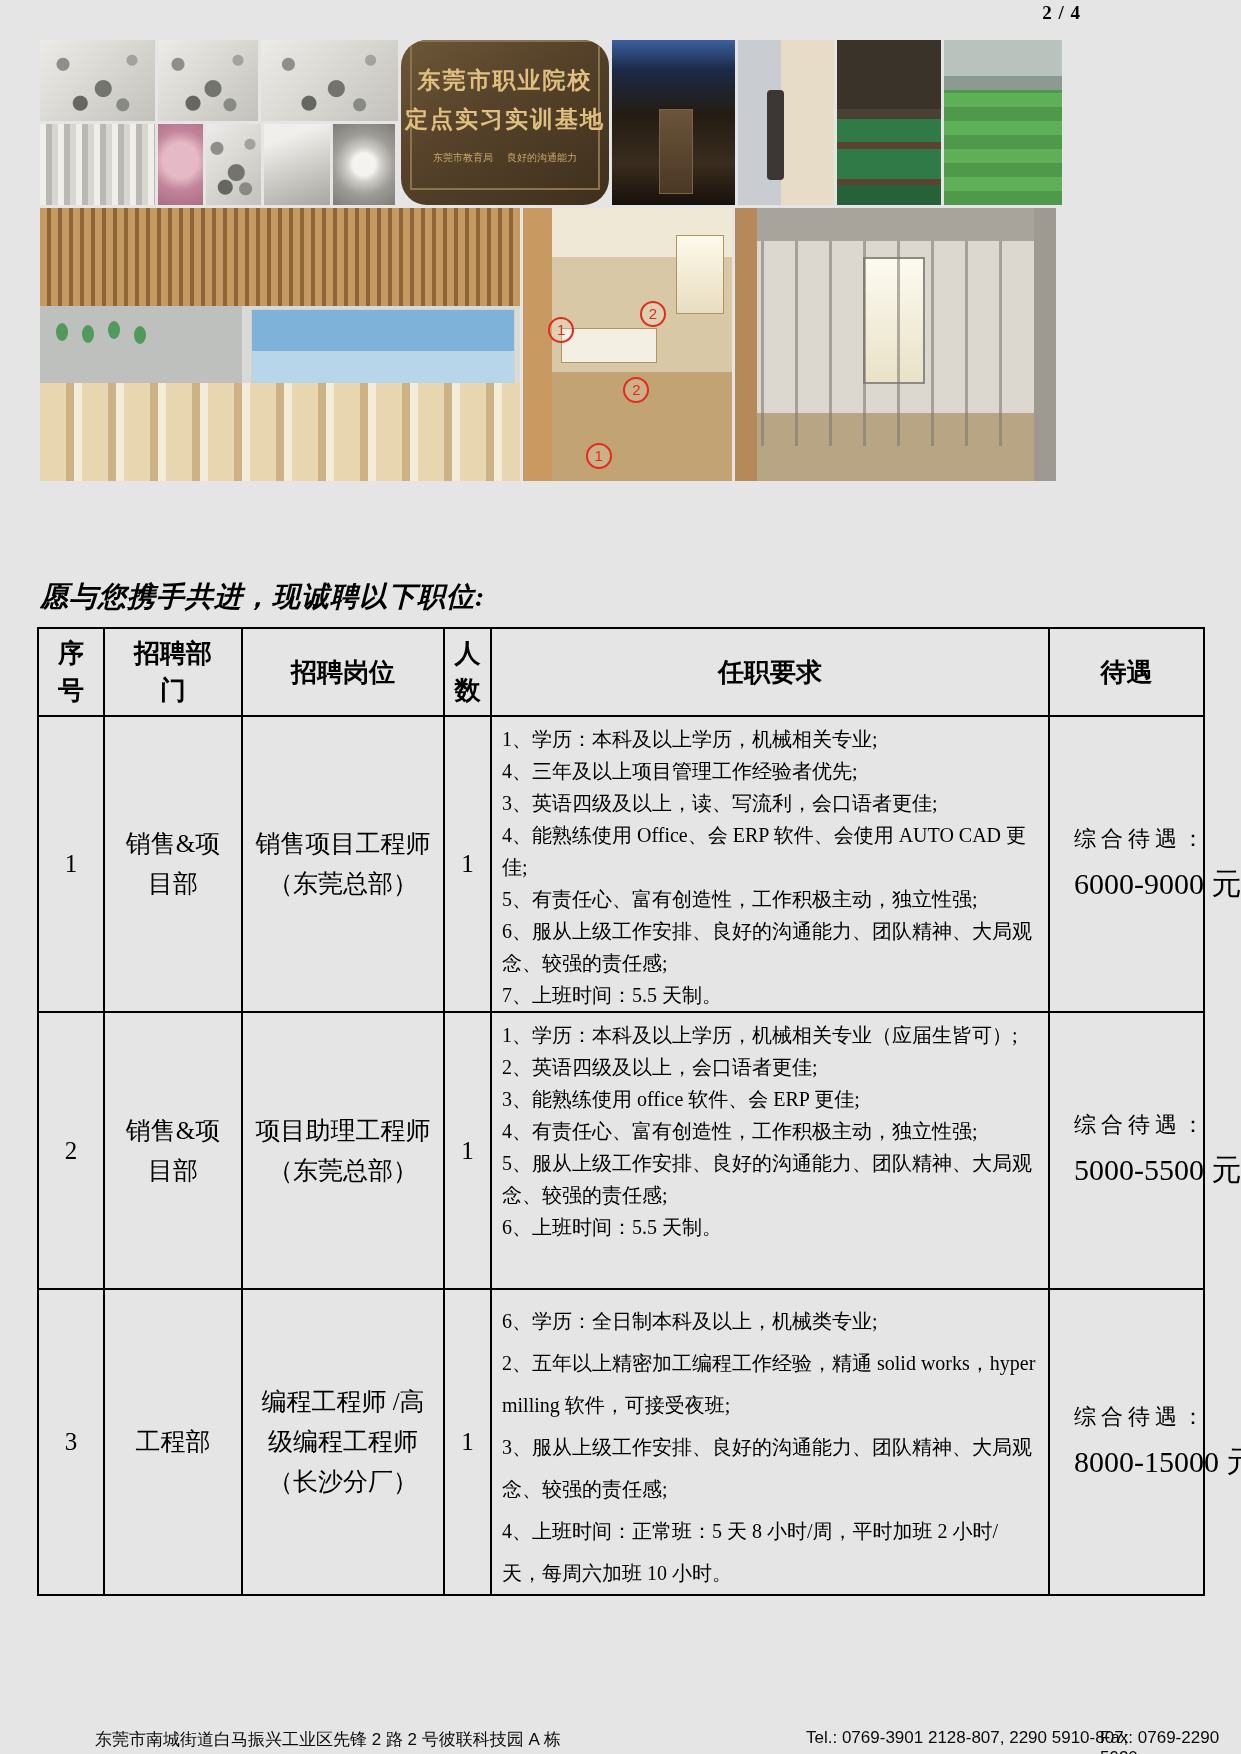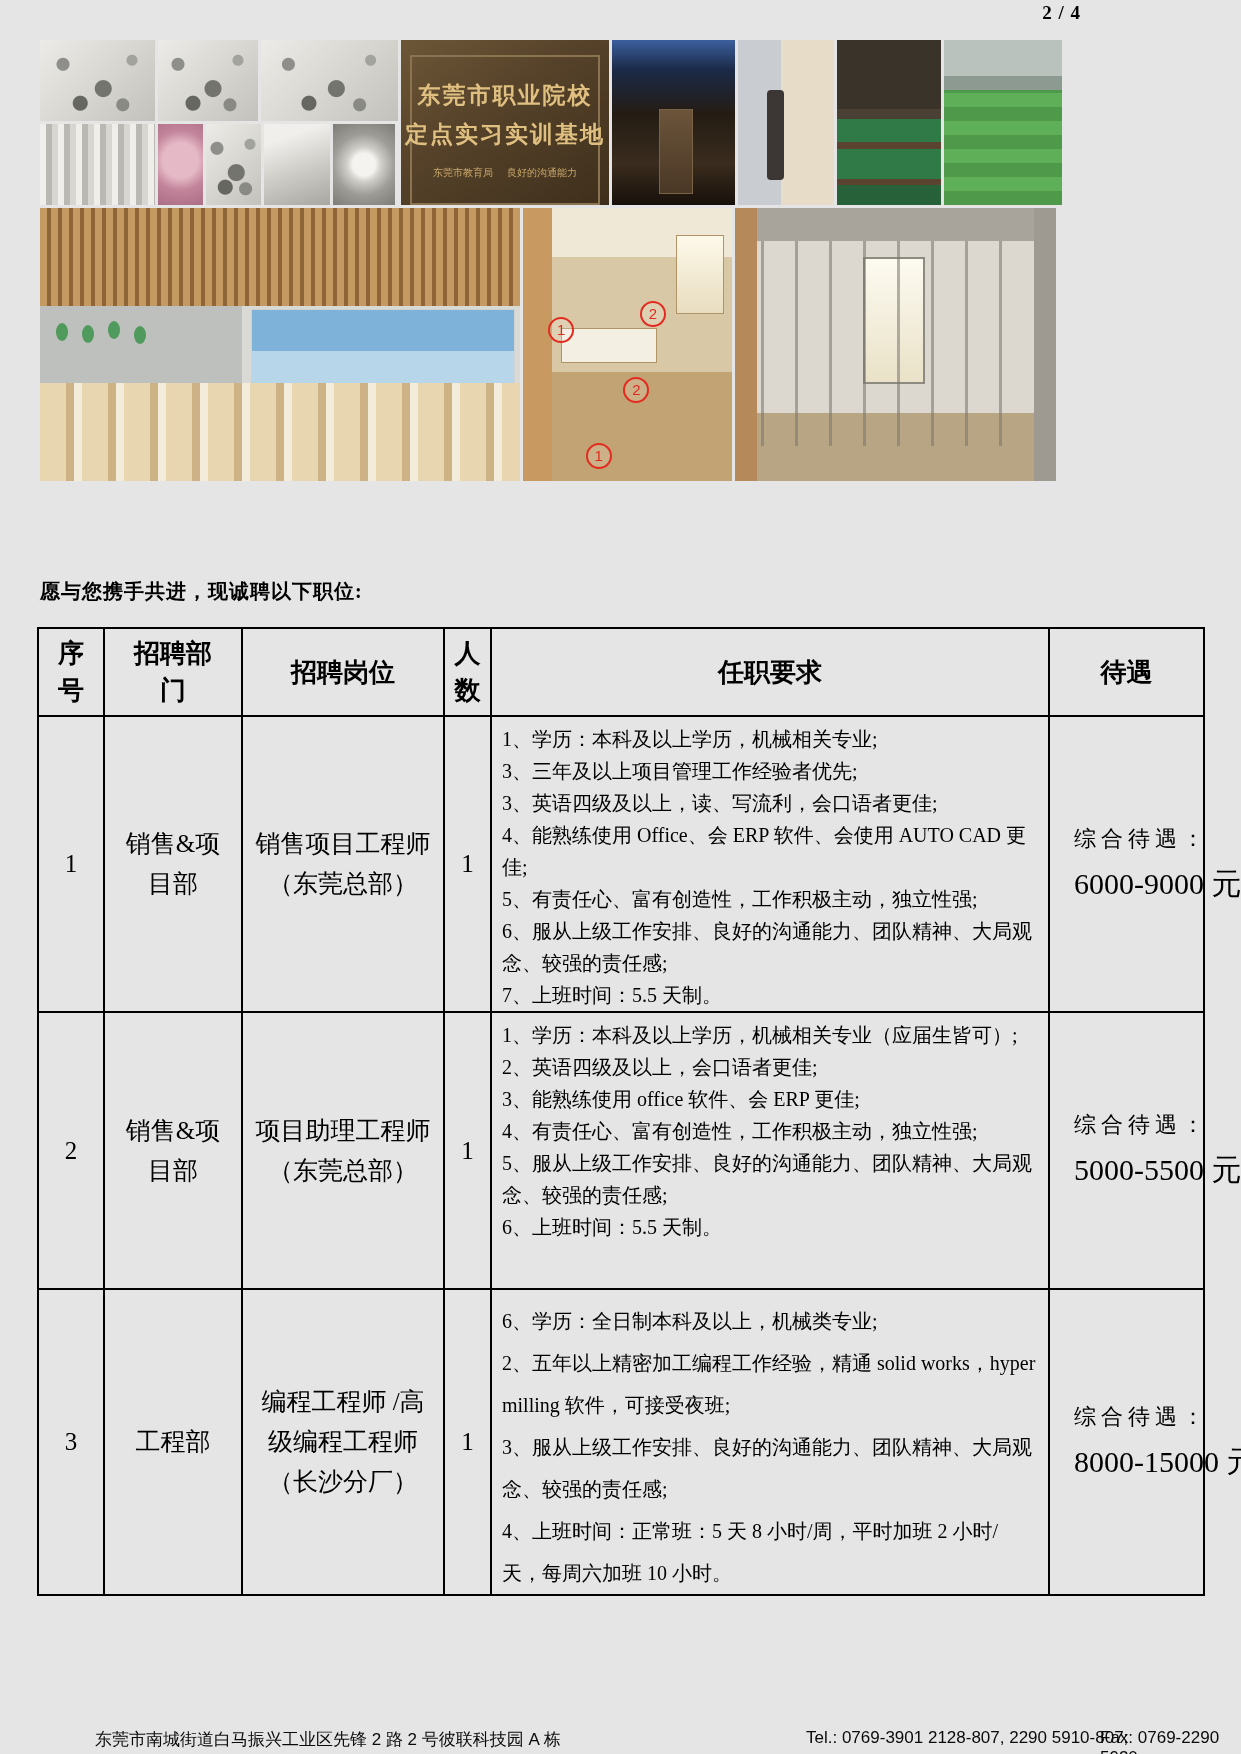--- a/index.html
+++ b/index.html
@@ -50,21 +50,21 @@
       linear-gradient(160deg, #f0efeb 20%, #cfcec9 55%, #a7a6a1 100%);
   }
   .p-round {
     background:
       radial-gradient(circle at 50% 50%, #f4f3ef 0 22%, #cfcec9 34%, #9d9c97 60%, #7c7b76 100%);
   }
 
   .sign {
     width: 208px; height: 165px;
     background: linear-gradient(145deg, #6d5738 0%, #57432a 40%, #3e2f1c 100%);
-    display: flex; align-items: flex-end; justify-content: center;
+    display: flex; align-items: flex-start; justify-content: center; border-radius: 26px;
   }
   .sign-inner {
     width: 186px; height: 146px;
     border: 2px solid #8a7350;
     display: flex; flex-direction: column; align-items: center; justify-content: center;
     gap: 8px;
   }
   .sign-line { color: #e0c081; font-size: 23px; font-weight: bold; letter-spacing: 2px; white-space: nowrap; }
   .sign-small { margin-top: 8px; display: flex; gap: 14px; color: #c9a86a; font-size: 10px; white-space: nowrap; }
 
@@ -112,21 +112,21 @@
       linear-gradient(90deg, #b5895a 0 7%, transparent 7% 93%, #9e9a92 93%),
       linear-gradient(#a8a49c 0 12%, #dcd8d0 12% 75%, #b8a584 75% 100%); }
   .corridor::before { content:""; position:absolute; left: 40%; top: 18%; width: 18%; height: 45%;
     background: linear-gradient(#fdfaf0, #e9e2c8); border: 2px solid #8d8a82; }
   .corridor::after { content:""; position:absolute; left: 8%; top: 12%; right: 8%; height: 75%;
     background: repeating-linear-gradient(90deg, rgba(120,116,108,0.55) 0 3px, transparent 3px 34px); }
 
   
   .heading {
     position: absolute; left: 40px; top: 578px; margin: 0;
-    font-size: 20px; font-weight: bold; letter-spacing: 1px;
+    font-size: 28px; font-weight: bold; letter-spacing: 1px; font-style: italic;
   }
 
   
   table.jobs {
     position: absolute; left: 37px; top: 627px;
     border-collapse: collapse; table-layout: fixed;
     width: 1166px;
   }
   table.jobs col.c1 { width: 66px; }
   table.jobs col.c2 { width: 138px; }
@@ -247,21 +247,21 @@
     <tbody>
       <tr class="r1">
         <td class="cc">1</td>
         <td class="cc">销售&amp;项
 目部</td>
         <td class="cc">销售项目工程师
 （东莞总部）</td>
         <td class="cc">1</td>
         <td class="req">
           <div>1、学历：本科及以上学历，机械相关专业;</div>
-          <div>3、三年及以上项目管理工作经验者优先;</div>
+          <div>4、三年及以上项目管理工作经验者优先;</div>
           <div>3、英语四级及以上，读、写流利，会口语者更佳;</div>
           <div>4、能熟练使用 Office、会 ERP 软件、会使用 AUTO CAD 更佳;</div>
           <div>5、有责任心、富有创造性，工作积极主动，独立性强;</div>
           <div>6、服从上级工作安排、良好的沟通能力、团队精神、大局观念、较强的责任感;</div>
           <div>7、上班时间：5.5 天制。</div>
         </td>
         <td class="sal">
           <div class="sal-label">综合待遇：</div>
           <div class="sal-value">6000-9000 元</div>
         </td>

